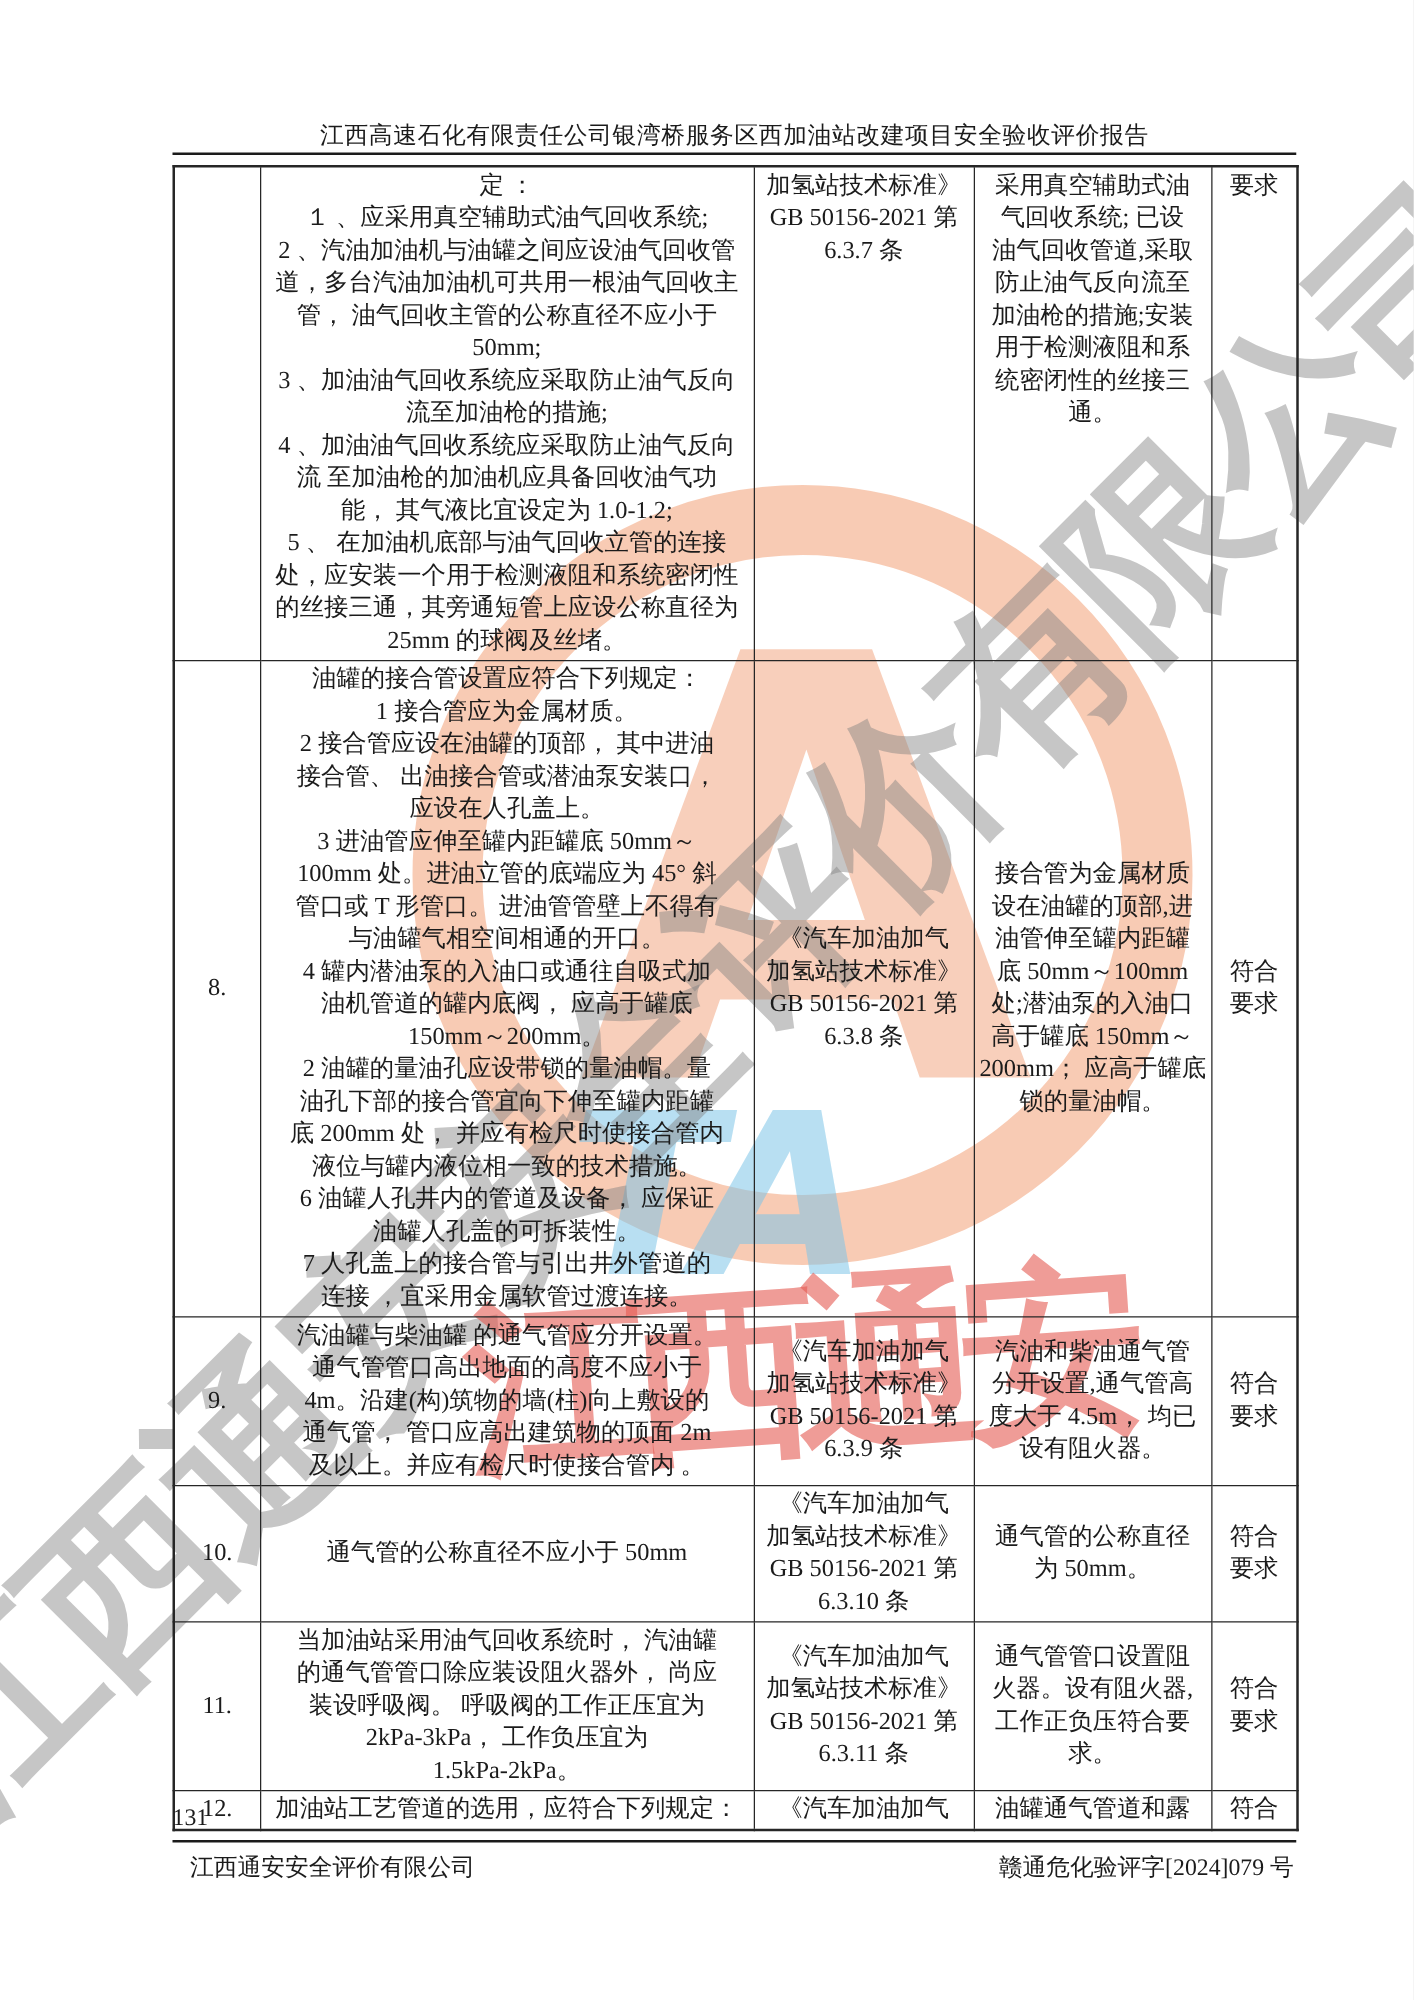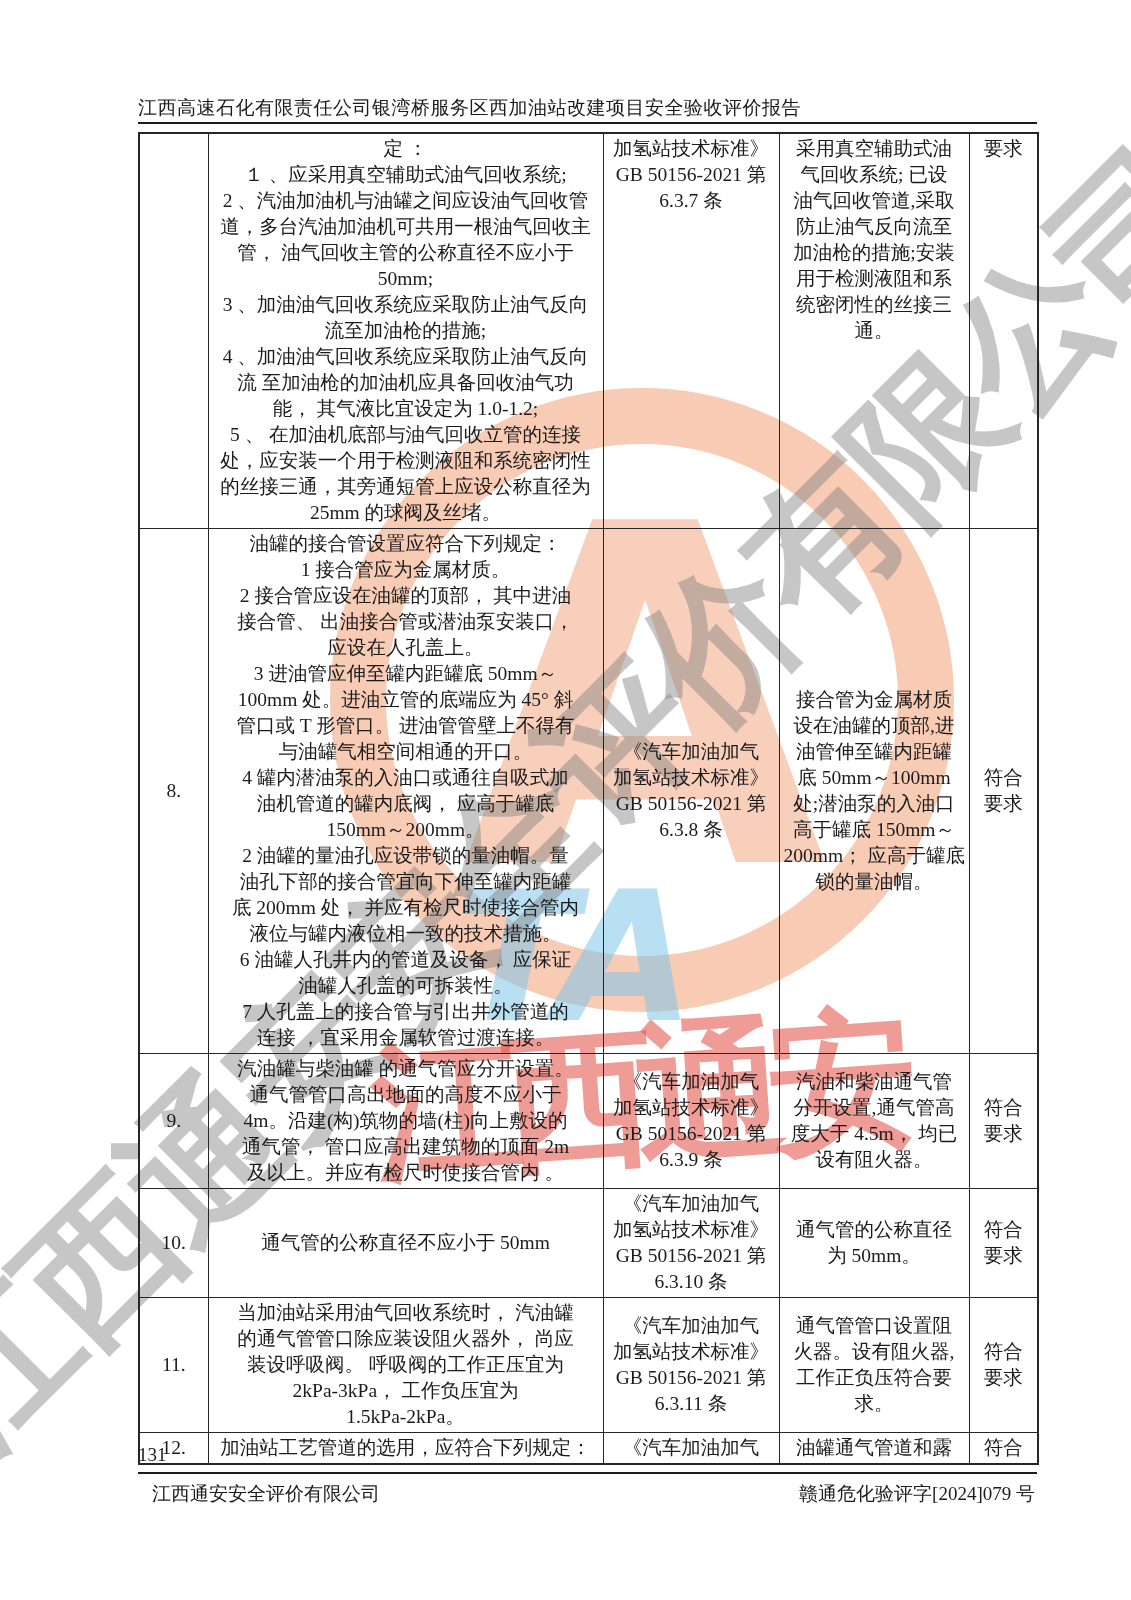--- a/index.html
+++ b/index.html
@@ -33,21 +33,21 @@
   }
   .wm-red{
     left:372px;top:1022px;transform:rotate(-4deg);
     font-size:150px;font-weight:bold;line-height:1;white-space:nowrap;
     color:rgba(228,90,82,0.60);letter-spacing:-18px;
   }
   
   .content{position:absolute;inset:0;z-index:1;}
   .header-title{
     position:absolute;left:138px;top:95px;width:899px;
-    font-size:19px;letter-spacing:0.5px;
+    font-size:19px;text-align:center;letter-spacing:0.5px;
   }
   .header-rule{position:absolute;left:138px;top:122px;width:899px;height:2px;background:#1b1b1b;}
   table.report{
     position:absolute;left:138px;top:132px;width:899px;
     border-collapse:collapse;table-layout:fixed;
     font-size:19.5px;
   }
   table.report,table.report td{border:1px solid #262626;}
   table.report{border-width:2px;}
   td.cell{padding:2px 4px;vertical-align:middle;overflow:hidden;}

